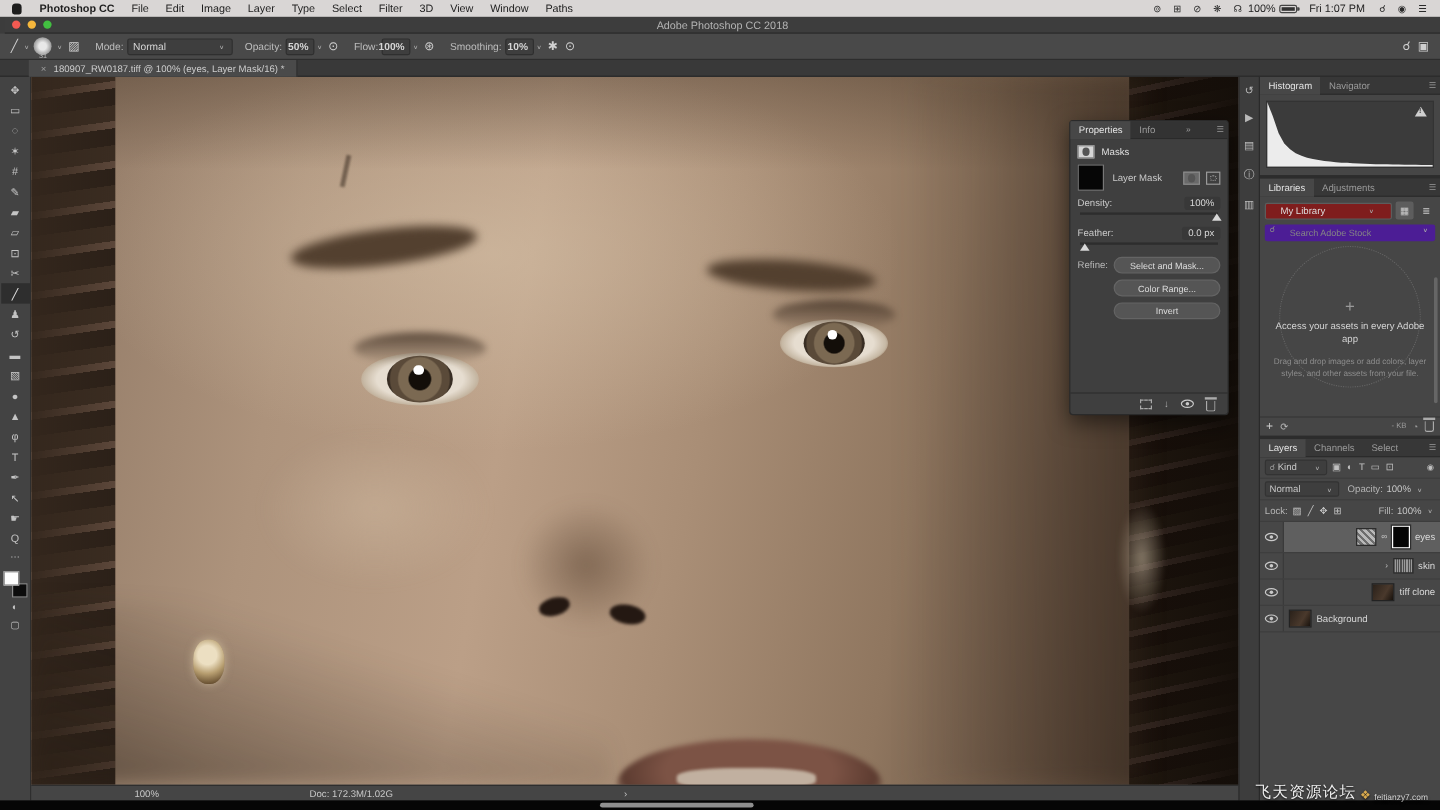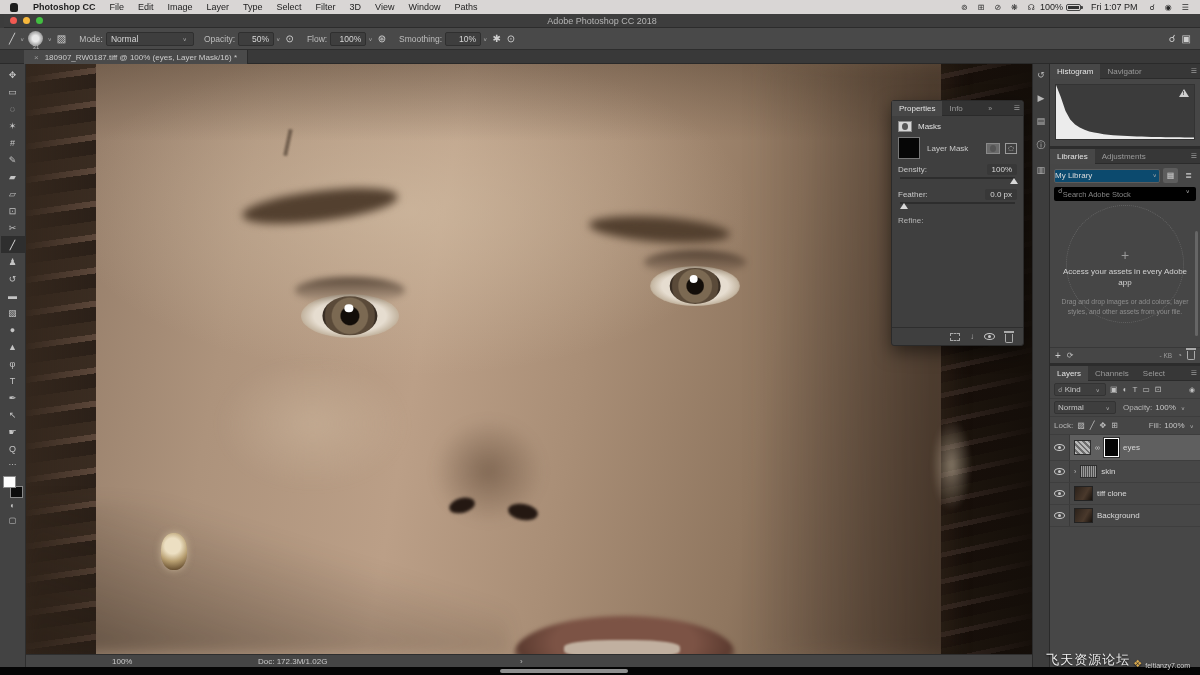--- a/index.html
+++ b/index.html
@@ -25,21 +25,21 @@
 
   
   .optionsbar{position:absolute;top:28px;left:0;right:0;height:22px;background:#494949;border-bottom:1px solid #2d2d2d;display:flex;align-items:center;font-size:8.5px;color:#c6c6c6;padding:0 6px;z-index:38;}
   .ob-ic{color:#cfcfcf;font-size:10px;padding:0 3px;}
   .chev{font-size:6px;color:#aaa;padding:0 2px;transform:scaleY(.8);}
   .brushprev{width:15px;height:15px;border-radius:50%;background:radial-gradient(circle,#e8e8e8 0 30%,#9a9a9a 70%,#494949 100%);margin:0 2px;position:relative;}
   .brushnum{position:absolute;top:13px;left:0;right:0;text-align:center;font-size:6px;color:#bbb;}
   .ob-label{padding:0 3px 0 10px;color:#bdbdbd;}
   .ob-field{background:#3e3e3e;border:1px solid #2f2f2f;border-radius:2px;height:14px;display:flex;align-items:center;padding:0 4px;color:#d6d6d6;}
   .ob-field.wide{width:88px;}
-  .ob-field.num{width:36px;justify-content:flex-end;}
+  .ob-field.num{width:24px;justify-content:flex-end;font-weight:bold;}
 
   
   .tabbar{position:absolute;top:50px;left:0;right:0;height:14px;background:#393939;border-bottom:1px solid #2a2a2a;display:flex;z-index:37;}
   .doctab{background:#4a4a4a;height:14px;display:flex;align-items:center;padding:0 10px;font-size:8px;color:#cdcdcd;margin-left:24px;border-right:1px solid #2a2a2a;}
   .doctab .x{color:#9a9a9a;margin-right:6px;font-size:8px;}
 
   
   .main{position:absolute;top:64px;left:0;right:0;bottom:8px;display:flex;}
 
   
@@ -129,25 +129,25 @@
   .ptabs{height:15px;background:#373737;display:flex;align-items:center;border-bottom:1px solid #2b2b2b;}
   .gap{height:3px;background:#2c2c2c;}
   .hist-body{padding:5px 5px 6px 5px;}
   .hist-chart{position:relative;height:56px;background:#3b3b3b;border:1px solid #333;}
   .hist-chart svg{position:absolute;inset:0;width:100%;height:100%;}
   .warn{position:absolute;top:4px;right:5px;width:0;height:0;border-left:5px solid transparent;border-right:5px solid transparent;border-bottom:8px solid #cfcfcf;}
   .warn::after{content:"!";position:absolute;left:-1.5px;top:1px;font-size:6px;color:#3b3b3b;font-weight:bold;}
 
   
   .lib-row1{display:flex;align-items:center;padding:4px 4px 0 4px;gap:3px;}
-  .lib-select{flex:1;height:14px;background:#0c4a6e;border:1px solid #5c5c5c;border-radius:2px;display:flex;align-items:center;padding:0 0;font-size:8px;color:#ddd;}
+  .lib-select{flex:1;height:14px;background:#7f1d1d;border:1px solid #5c5c5c;border-radius:2px;display:flex;align-items:center;padding:0 12px;font-size:8px;color:#ddd;}
   .lib-select .chev{margin-left:auto;}
   .view-ic{width:15px;height:15px;display:flex;align-items:center;justify-content:center;font-size:8px;color:#ccc;border-radius:2px;}
   .view-ic.on{background:#5d5d5d;}
-  .lib-search{margin:4px 4px 0 4px;height:14px;background:#000000;border-radius:2px;display:flex;padding:0 4px;gap:0;}
+  .lib-search{margin:4px 4px 0 4px;height:14px;background:#4c1d95;border-radius:2px;display:flex;padding:0 4px;gap:12px;}
   .lib-search input{flex:1;background:transparent;border:none;outline:none;font-size:7.5px;color:#b5b5b5;width:60px;}
   .lib-search input::placeholder{color:#858585;}
   .lib-empty{position:relative;height:146px;overflow:hidden;}
   .lib-circle{position:absolute;left:50%;top:4px;transform:translateX(-50%);width:118px;height:118px;border:1px dotted #636363;border-radius:50%;}
   .lib-plus{position:absolute;left:0;right:0;top:46px;text-align:center;font-size:14px;color:#9a9a9a;}
   .lib-title{position:absolute;left:8px;right:8px;top:66px;text-align:center;font-size:8px;color:#d2d2d2;line-height:1.35;}
   .lib-desc{position:absolute;left:10px;right:10px;top:96px;text-align:center;font-size:6.8px;color:#8d8d8d;line-height:1.4;}
   .lib-scroll{position:absolute;right:2px;top:30px;width:3px;height:105px;background:#666;border-radius:2px;}
   .lib-foot{height:16px;border-top:1px solid #383838;display:flex;align-items:center;padding:0 5px;gap:6px;}
   .lf-right{margin-left:auto;display:flex;align-items:center;gap:5px;font-size:6.5px;color:#9a9a9a;}
@@ -156,21 +156,21 @@
   .layers{flex:1;display:flex;flex-direction:column;}
   .lrow{display:flex;align-items:center;padding:0 4px;gap:3px;font-size:8px;color:#c6c6c6;height:18px;border-bottom:1px solid #3d3d3d;}
   .kind-field{display:flex;align-items:center;gap:2px;background:#3e3e3e;border:1px solid #333;border-radius:2px;height:13px;padding:0 3px;width:52px;}
   .li{font-size:8px;color:#c0c0c0;padding:0 1px;}
   .blend-field{width:62px;height:13px;background:#3e3e3e;border:1px solid #333;border-radius:2px;display:flex;align-items:center;padding:0 3px;}
   .blend-field .chev{margin-left:auto;}
   .lock-sm{transform:scale(.8);}
   .layerlist{flex:1;background:#474747;}
   .layer{display:flex;align-items:center;height:22px;border-bottom:1px solid #3e3e3e;font-size:8px;color:#d8d8d8;}
   .eyecell{width:20px;height:100%;display:flex;align-items:center;justify-content:center;border-right:1px solid #3a3a3a;flex:none;}
-  .lmain{flex:1;display:flex;align-items:center;gap:4px;height:100%;padding:0 4px;}
+  .lmain{flex:1;display:flex;align-items:center;gap:4px;height:100%;padding:0 4px;justify-content:flex-end;}
   .layer.sel{height:26px;}
   .layer.sel .lmain{background:#5f5f5f;}
   .t-adj{width:17px;height:15px;background:repeating-linear-gradient(45deg,#b9b9b9 0 2px,#6e6e6e 2px 4px);border:1px solid #2c2c2c;}
   .t-mask{width:15px;height:19px;background:#050505;border:1px solid #fff;outline:1px solid #2e2e2e;}
   .t-pat{width:17px;height:13px;background:repeating-linear-gradient(90deg,#9a9a9a 0 1px,#4e4e4e 1px 2px);border:1px solid #2c2c2c;}
   .t-photo{width:19px;height:15px;background:linear-gradient(120deg,#2a211a,#4a392c 60%,#17110c);border:1px solid #222;}
   .lockright{margin-left:auto;margin-right:6px;}
 
   
   .bottombar{position:absolute;left:0;right:0;bottom:0;height:8px;background:#050505;z-index:45;}
@@ -412,20 +412,25 @@
             </div>
           <div class="prow" style="margin-bottom:2px">
             <span>Feather:</span>
             <span class="pv-field">0.0 px</span>
           </div>
           <div class="slider">
               <span class="thumb" style="left:0%"></span>
             </div>
           <div class="refine-row">
             <span class="refine-label">Refine:</span>
+            <div class="refine-btns">
+              <div class="pbtn">Select and Mask...</div>
+              <div class="pbtn">Color Range...</div>
+              <div class="pbtn">Invert</div>
+            </div>
           </div>
         </div>
         <div class="props-foot">
           <span class="dashbox"></span>
           <span class="fi">↓</span>
           <span class="eyei"></span>
           <span class="trash"></span>
         </div>
       </div>
     </div>

